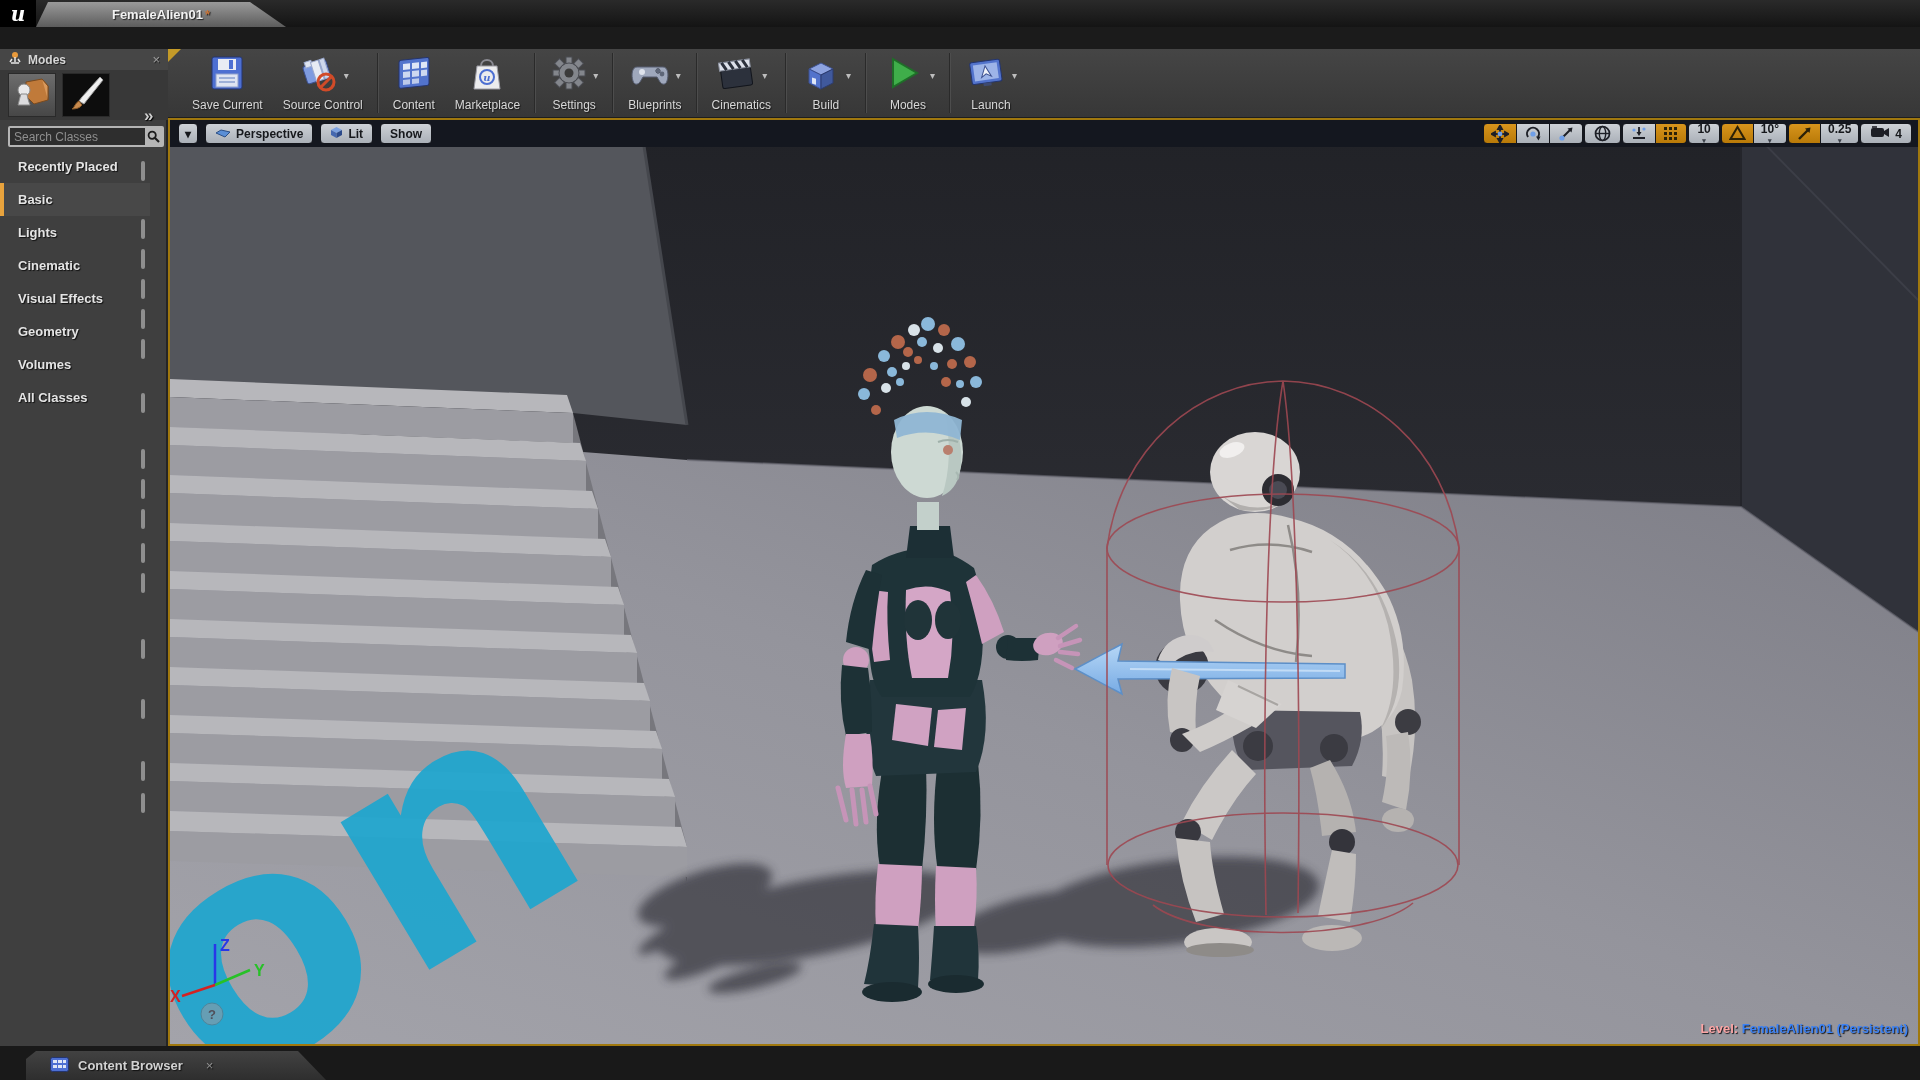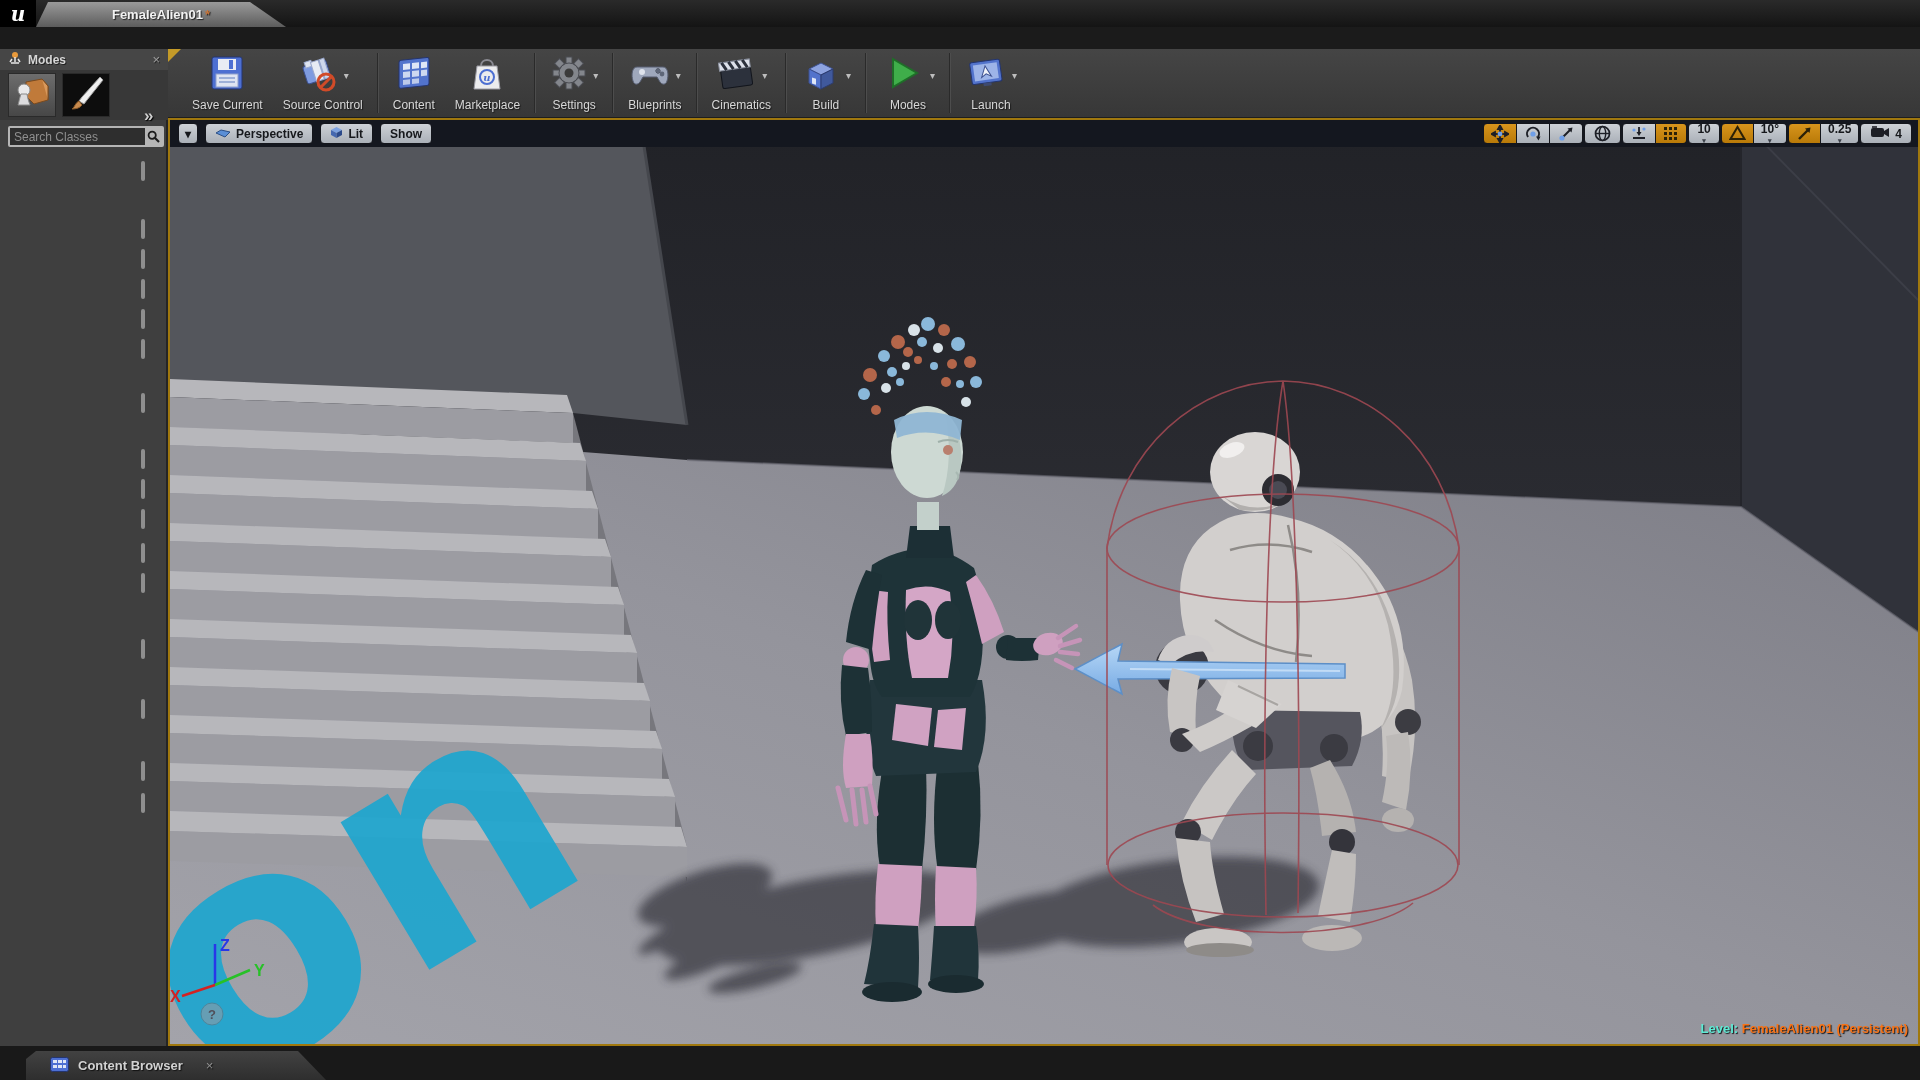--- a/index.html
+++ b/index.html
@@ -86,22 +86,22 @@
   #vp-left-tools { left:8px; top:3px; display:flex; gap:7px; }
   #vp-right-tools { right:6px; top:3px; display:flex; gap:1px; align-items:center; }
   .seg-group { display:flex; }
   .seg-group .vp-btn { border-radius:0; border-left-width:0; padding:0 7px; }
   .seg-group .vp-btn:first-child { border-radius:4px 0 0 4px; border-left-width:1px; }
   .seg-group .vp-btn:last-child { border-radius:0 4px 4px 0; }
   .snap-val { flex-direction:column; gap:0; line-height:11px; padding:0 8px; }
   .snap-val .mini-caret { font-size:7px; color:#3c414a; }
   #level-label { right:10px; bottom:8px; position:absolute; font-size:13px; font-weight:bold;
                  text-shadow:1px 1px 1px #15161a; }
-  #level-label .lv-prefix { color:#5eead4;margin-left:44px; }
-  #level-label .lv-value { color:#f97316; }
+  #level-label .lv-prefix { color:#fca5a5;margin-left:44px; }
+  #level-label .lv-value { color:#3b82f6; }
 
   
   #bottombar { left:0; top:1046px; width:1920px; height:34px; background:#191919; }
   #cb-tab { left:26px; top:5px; width:300px; height:29px;
             background:linear-gradient(#424242,#2e2e2e);
             clip-path:polygon(0 100%, 0 8px, 10px 0, calc(100% - 28px) 0, 100% 100%);
             display:flex; align-items:center; gap:9px; padding-left:24px;
             color:#d2d2d2; font-size:13px; font-weight:bold; text-shadow:1px 1px 1px #111; }
   #cb-close { color:#8f8f8f; font-weight:normal; margin-left:14px; }
 </style>
@@ -343,20 +343,30 @@
     <div class="abs" id="search-row">
       <input id="search-input" placeholder="Search Classes" style="">
       <span id="search-mag">
         <svg width="13" height="13" viewBox="0 0 13 13">
             <circle cx="5.2" cy="5.2" r="3.6" fill="none" stroke="#1c1c1c" stroke-width="1.8"></circle>
             <line x1="8" y1="8" x2="12" y2="12" stroke="#1c1c1c" stroke-width="2.2"></line>
           </svg>
       </span>
     </div>
 
+    <div id="cat-list">
+      <div class="cat">Recently Placed</div>
+      <div class="cat selected">Basic</div>
+      <div class="cat">Lights</div>
+      <div class="cat">Cinematic</div>
+      <div class="cat">Visual Effects</div>
+      <div class="cat">Geometry</div>
+      <div class="cat">Volumes</div>
+      <div class="cat">All Classes</div>
+    </div>
 
     <div class="panel-dash" style="top:112px"></div>
     <div class="panel-dash" style="top:170px"></div>
     <div class="panel-dash" style="top:200px"></div>
     <div class="panel-dash" style="top:230px"></div>
     <div class="panel-dash" style="top:260px"></div>
     <div class="panel-dash" style="top:290px"></div>
     <div class="panel-dash" style="top:344px"></div>
     <div class="panel-dash" style="top:400px"></div>
     <div class="panel-dash" style="top:430px"></div>

